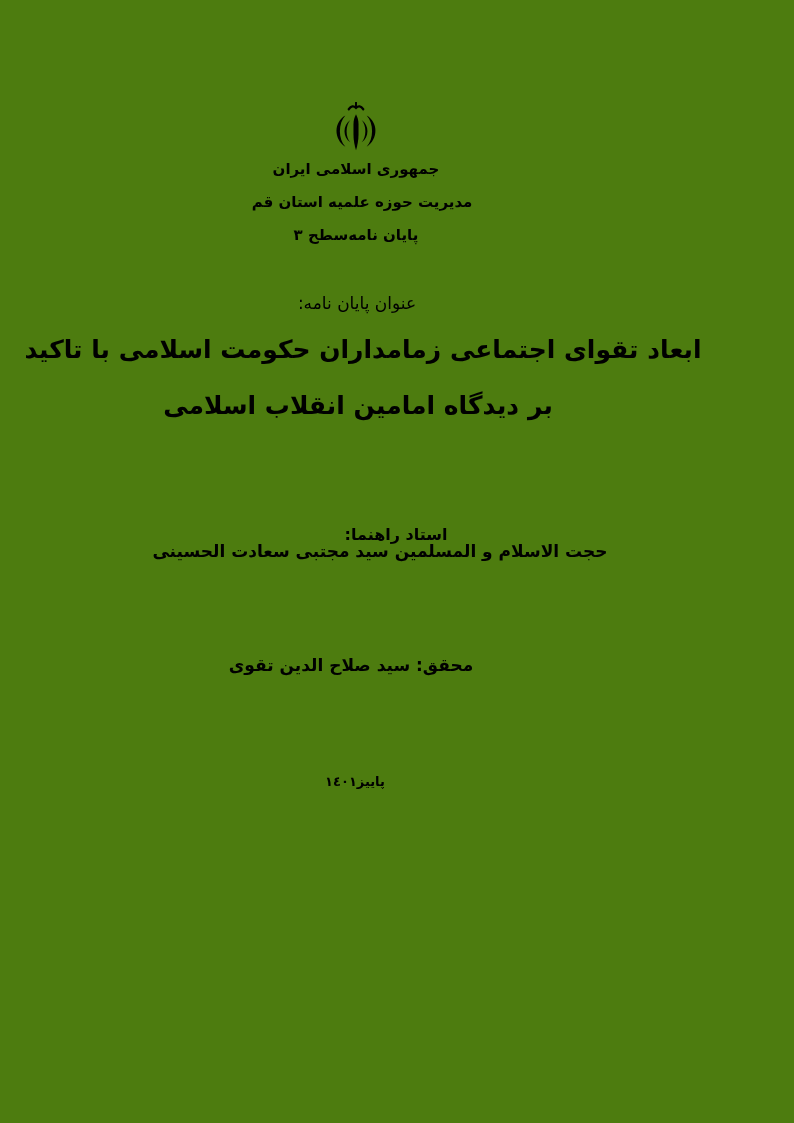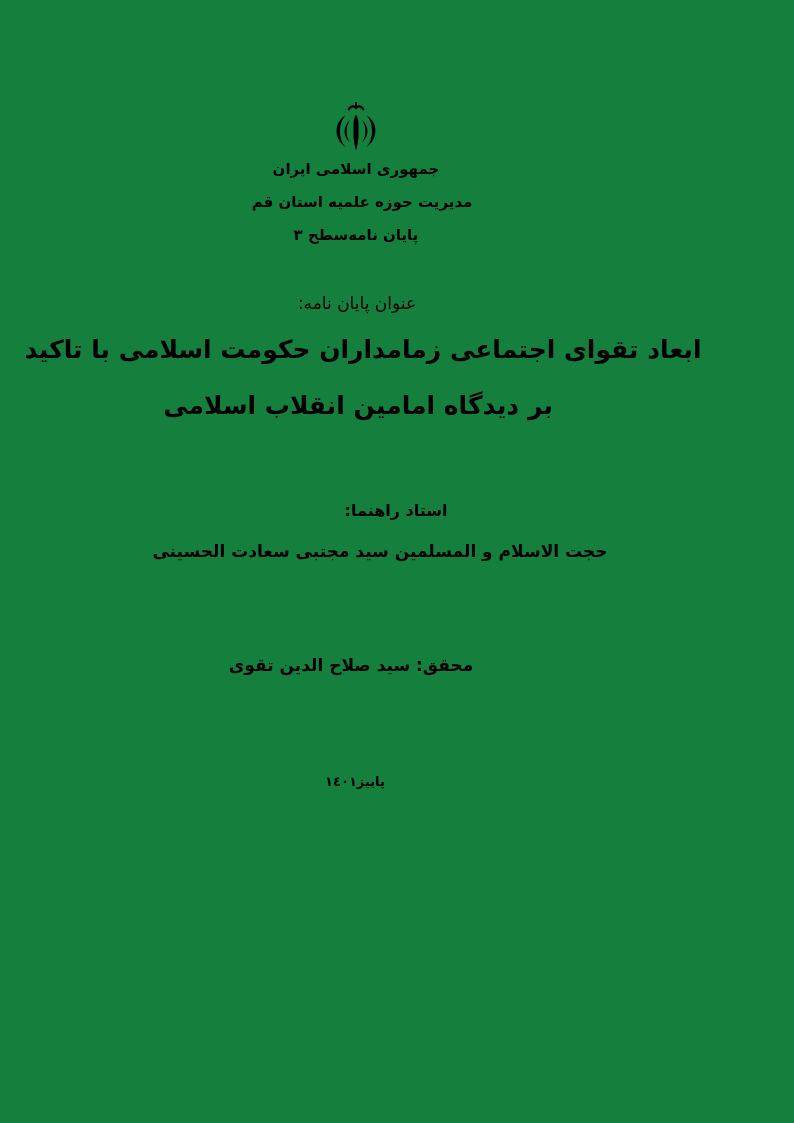--- a/index.html
+++ b/index.html
@@ -4,21 +4,21 @@
 <style>
   html, body {
     margin: 0;
     padding: 0;
     background: #ffffff;
   }
   .sheet {
     position: relative;
     width: 794px;
     height: 1123px;
-    background: #15803d;
+    background: #4d7c0f;
     overflow: hidden;
     direction: rtl;
     font-family: "DejaVu Sans", sans-serif;
     color: #000000;
   }
   .row {
     position: absolute;
     left: 0;
     width: 100%;
     text-align: center;
@@ -44,21 +44,21 @@
   }
   .title-line {
     font-size: 25px;
     font-weight: bold;
     line-height: 38px;
   }
   .title-line1 { top: 331px; }
   .title-line2 { top: 387px; }
 
   .advisor-label {
-    top: 500px;
+    top: 524px;
     font-size: 16px;
     font-weight: bold;
     line-height: 22px;
   }
   .advisor-name {
     top: 538px;
     font-size: 17px;
     font-weight: bold;
     line-height: 26px;
   }

